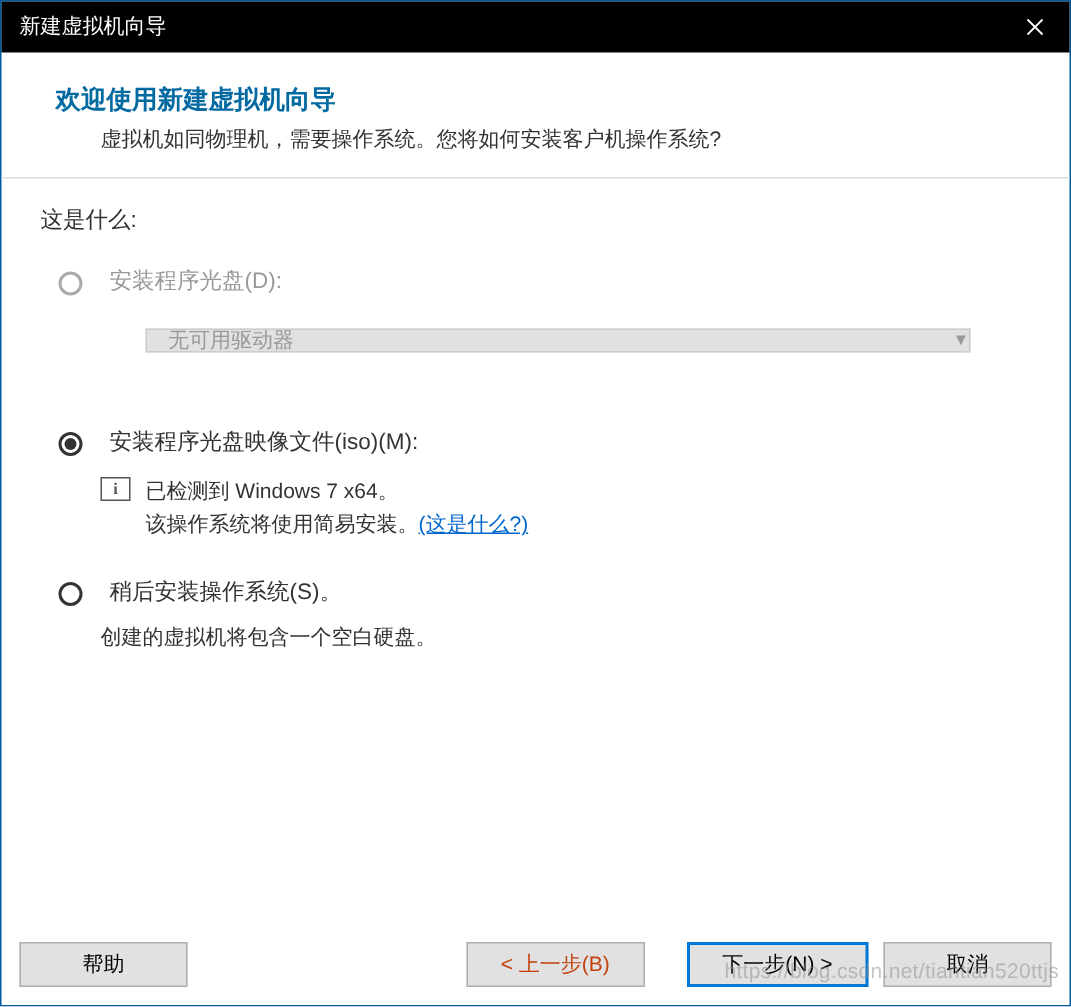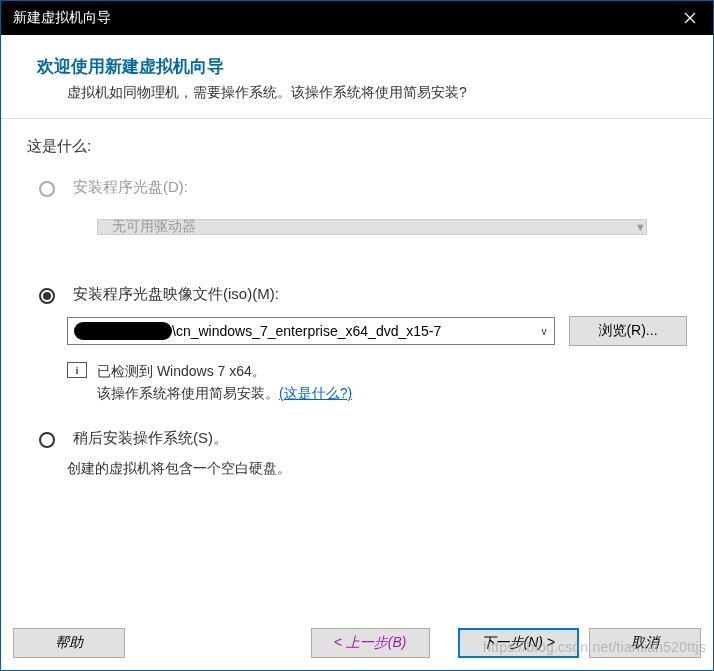--- a/index.html
+++ b/index.html
@@ -163,23 +163,22 @@
     .footer-spacer { flex: 1; }
     .btn {
       height: 30px;
       min-width: 112px;
       background: #e1e1e1;
       border: 1px solid #adadad;
       cursor: pointer;
       font-size: 14px;
       font-family: inherit;
       padding: 0 22px;
-      font-style: italic;
-    }
-    .btn.disabled { color: #a21caf; cursor: default; }
+    }
+    .btn.disabled { color: #c2410c; cursor: default; }
     .btn.default { border: 2px solid #0078d7; margin-left: 18px; }
     .help-btn { min-width: 112px; }
     .watermark {
       position: absolute;
       right: 8px;
       bottom: 16px;
       color: rgba(140,140,140,0.5);
       font-size: 14px;
       pointer-events: none;
       letter-spacing: 0.2px;
@@ -196,46 +195,38 @@
     <div class="close-btn">
       <svg width="12" height="12" viewBox="0 0 12 12">
           <line x1="1" y1="1" x2="11" y2="11"></line>
           <line x1="11" y1="1" x2="1" y2="11"></line>
         </svg>
     </div>
   </div>
 
   <div class="header-section">
     <div class="header-title">欢迎使用新建虚拟机向导</div>
-    <div class="header-desc">虚拟机如同物理机，需要操作系统。该操作系统将使用简易安装?</div>
+    <div class="header-desc">虚拟机如同物理机，需要操作系统。您将如何安装客户机操作系统?</div>
   </div>
 
   <div class="content">
     <div class="section-label">这是什么:</div>
 
     <div class="option-row">
       <span class="radio disabled"></span>
       <span class="option-label disabled">安装程序光盘(D):</span>
     </div>
     <div class="dropdown-disabled">
       <span>无可用驱动器</span>
       <span class="chevron">▼</span>
     </div>
 
     <div class="option-row">
       <span class="radio selected"></span>
       <span class="option-label">安装程序光盘映像文件(iso)(M):</span>
-    </div>
-    <div class="iso-row">
-      <div class="iso-combo">
-        <span class="redact"></span>
-        <span class="path-text">\cn_windows_7_enterprise_x64_dvd_x15-7</span>
-        <span class="chevron">∨</span>
-      </div>
-      <button class="browse-btn">浏览(R)...</button>
     </div>
     <div class="info-row">
       <span class="info-icon">i</span>
       <div class="info-text">
         <span>已检测到 </span><span>Windows 7 x64</span><span>。</span><br>
         <span>该操作系统将使用简易安装。</span><a class="info-link">(这是什么?)</a>
       </div>
     </div>
 
     <div style="height:18px"></div>

